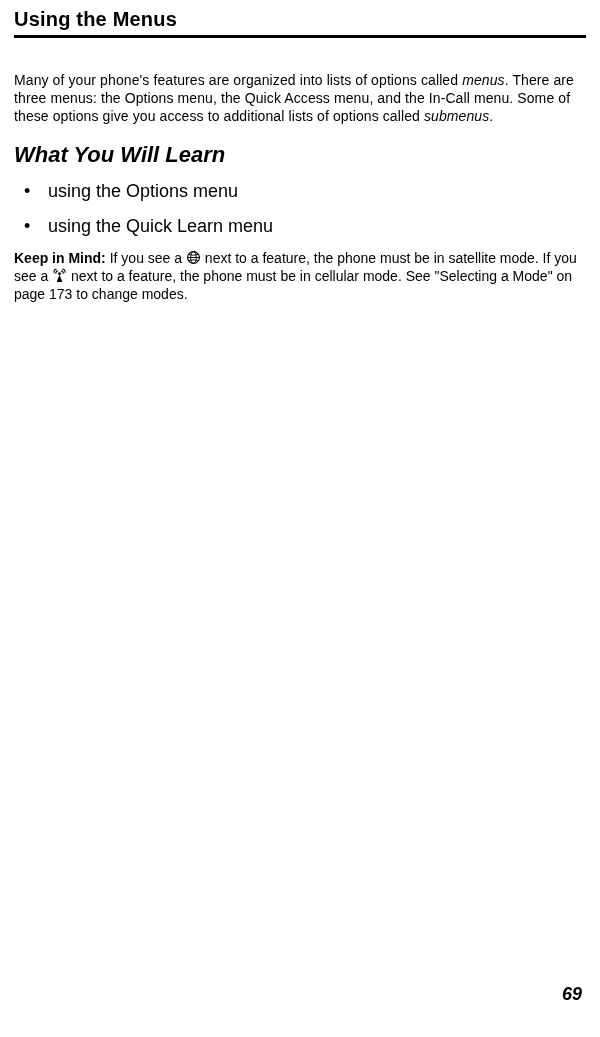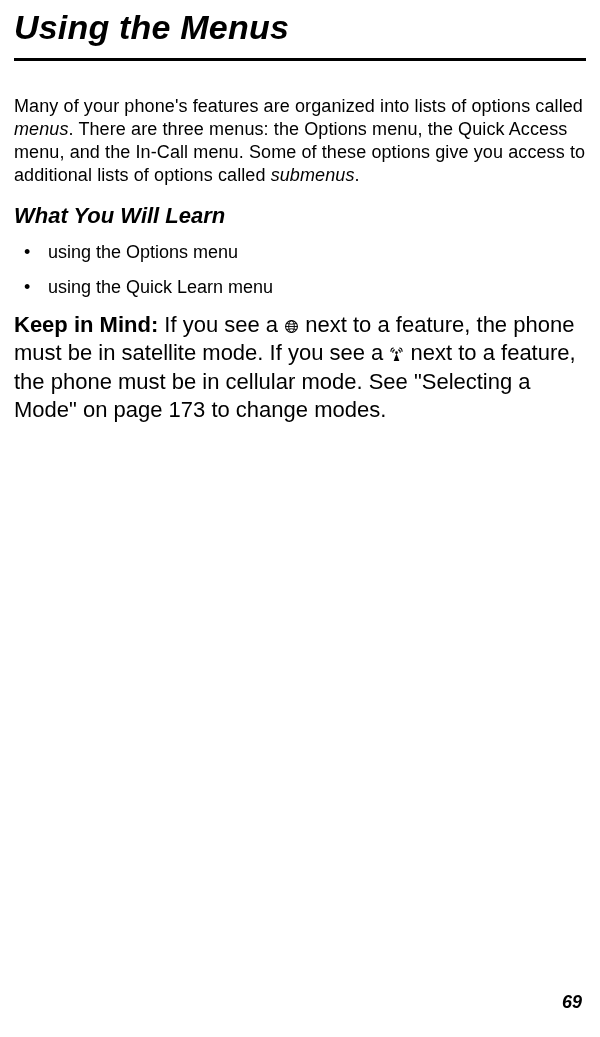--- a/index.html
+++ b/index.html
@@ -9,33 +9,32 @@
     background: #fff;
     font-family: Helvetica, Arial, sans-serif;
     color: #000;
     position: relative;
   }
   .page {
     padding: 8px 14px 0 14px;
   }
   .chapter-title {
     font-family: Helvetica, Arial, sans-serif;
-    font-style: italic;
     font-weight: 700;
-    font-size: 34px;
+    font-size: 20px;
     letter-spacing: 0.2px;
-    margin-bottom: 11px;
+    margin-bottom: 4px;
   }
   .hr {
     border: none;
     border-top: 3px solid #000;
     margin-bottom: 34px;
   }
   .body-text {
-    font-size: 18px;
+    font-size: 14px;
     line-height: 1.28;
     margin-bottom: 14px;
     letter-spacing: 0.1px;
   }
   .body-text .italic { font-style: italic; }
   .section-title {
     font-style: italic;
     font-weight: 700;
     font-size: 22px;
     margin-top: 16px;
@@ -54,33 +53,33 @@
     margin-bottom: 12px;
   }
   ul.bullets li::before {
     content: "•";
     position: absolute;
     left: 10px;
     top: 0;
     font-size: 18px;
   }
   .keep-in-mind {
-    font-size: 22px;
+    font-size: 14px;
     line-height: 1.28;
   }
   .keep-in-mind .bold { font-weight: 700; }
   .icon {
     display: inline-block;
     vertical-align: -2px;
     width: 15px;
     height: 15px;
   }
   .page-number {
     position: absolute;
-    bottom: 24px;
+    bottom: 32px;
     right: 18px;
     font-style: italic;
     font-weight: 700;
     font-size: 18px;
   }
 </style>
 </head>
 <body>
 
 <div class="page">

